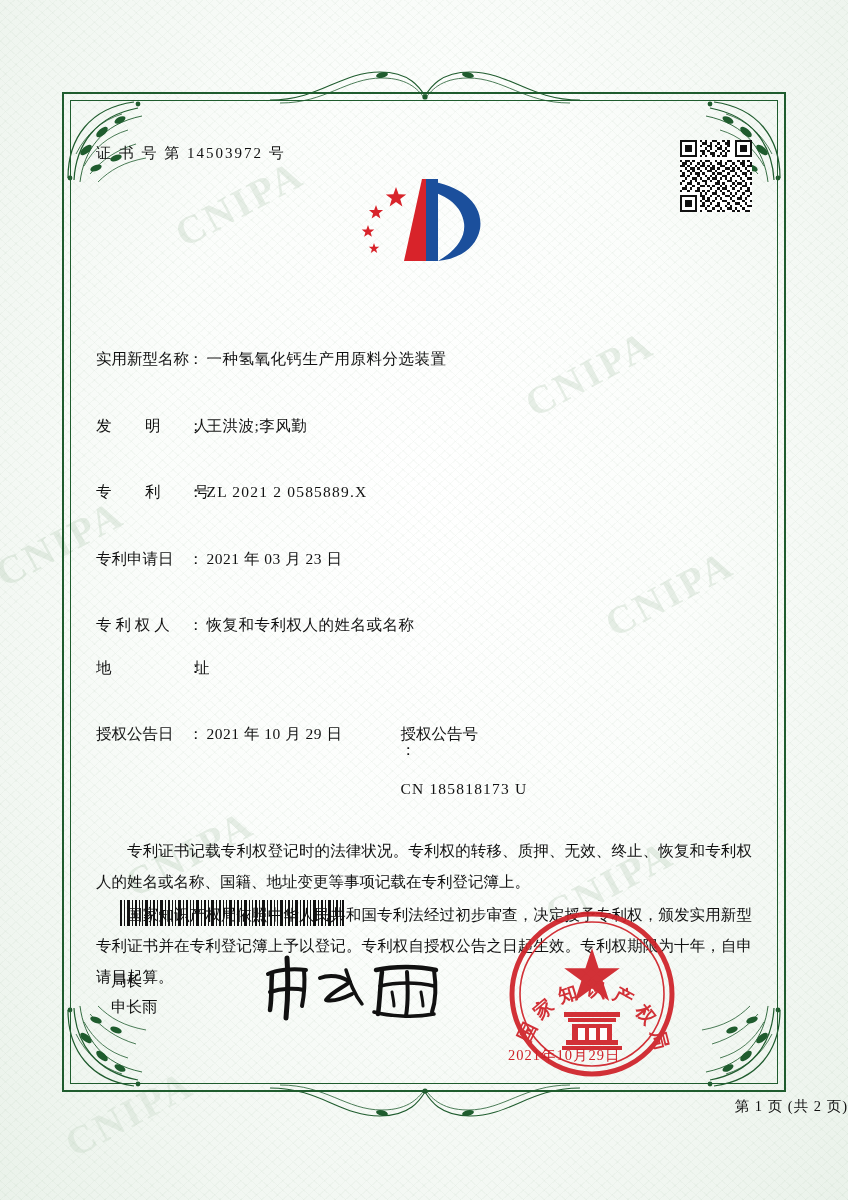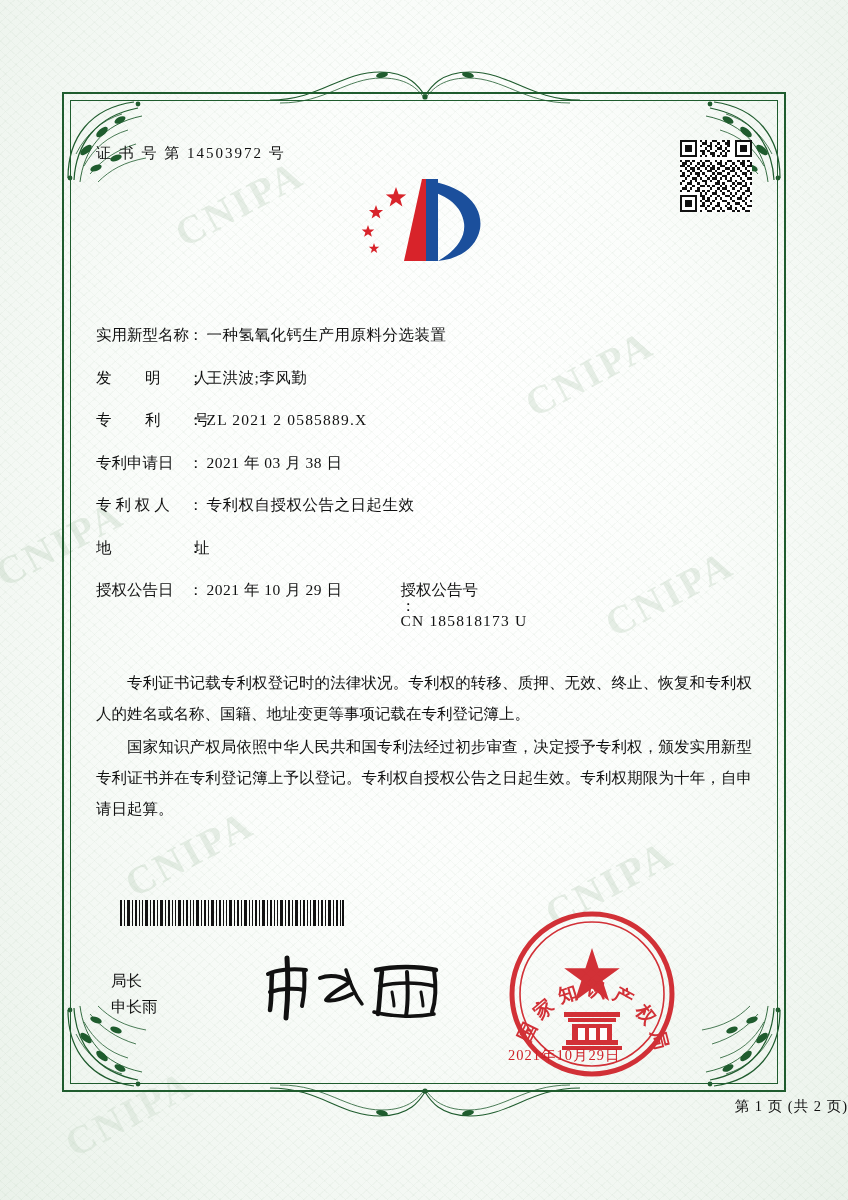--- a/index.html
+++ b/index.html
@@ -150,21 +150,21 @@
     margin-bottom: 27px;
   }
   .field-label {
     width: 92px;
     flex: 0 0 92px;
     letter-spacing: 0;
     white-space: nowrap;
   }
   .field-label.sp3 { letter-spacing: 9px; }
   .field-colon { margin-right: 3px; }
-  .field-value { letter-spacing: 0.5px; }
+  .field-value { letter-spacing: 0.5px; margin-top: 24px; }
   .field-value.mono-ish { letter-spacing: 1.2px; }
 
   .row-two { display: flex; align-items: baseline; }
   .row-two .second { margin-left: 58px; display: flex; align-items: baseline; flex-direction: column; }
   .row-two .second .field-label { width: auto; flex: none; }
 
   .paragraphs {
     margin-top: 38px;
     font-size: 15.5px;
     line-height: 31px;
@@ -642,27 +642,27 @@
 
       <div class="field-row">
         <span class="field-label sp3">专　利　号</span>
         <span class="field-colon">：</span>
         <span class="field-value mono-ish">ZL 2021 2 0585889.X</span>
       </div>
 
       <div class="field-row">
         <span class="field-label">专利申请日</span>
         <span class="field-colon">：</span>
-        <span class="field-value">2021 年 03 月 38 日</span>
+        <span class="field-value">2021 年 03 月 23 日</span>
       </div>
 
       <div class="field-row">
         <span class="field-label">专 利 权 人</span>
         <span class="field-colon">：</span>
-        <span class="field-value">专利权自授权公告之日起生效</span>
+        <span class="field-value">恢复和专利权人的姓名或名称</span>
       </div>
 
       <div class="field-row">
         <span class="field-label sp3">地　　　址</span>
         <span class="field-colon">：</span>
       </div>
 
       <div class="field-row row-two">
         <span class="field-label">授权公告日</span>
         <span class="field-colon">：</span>

